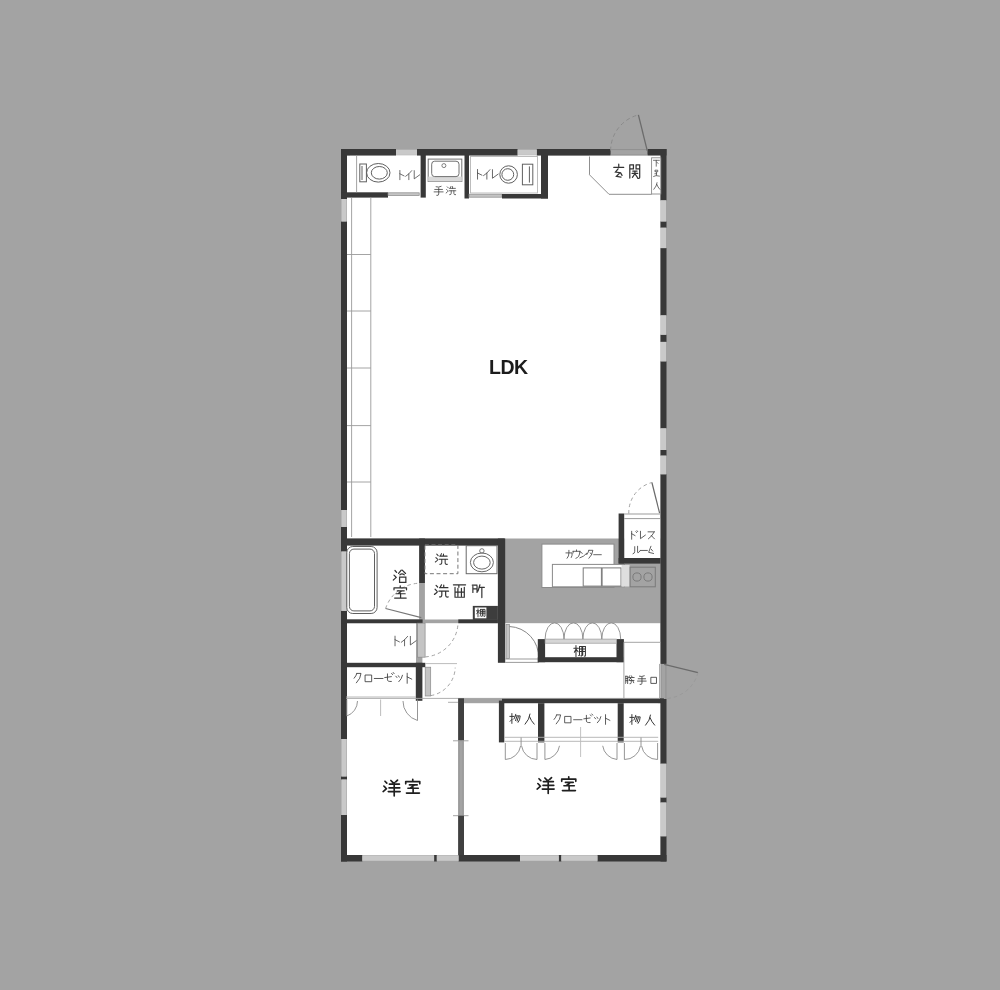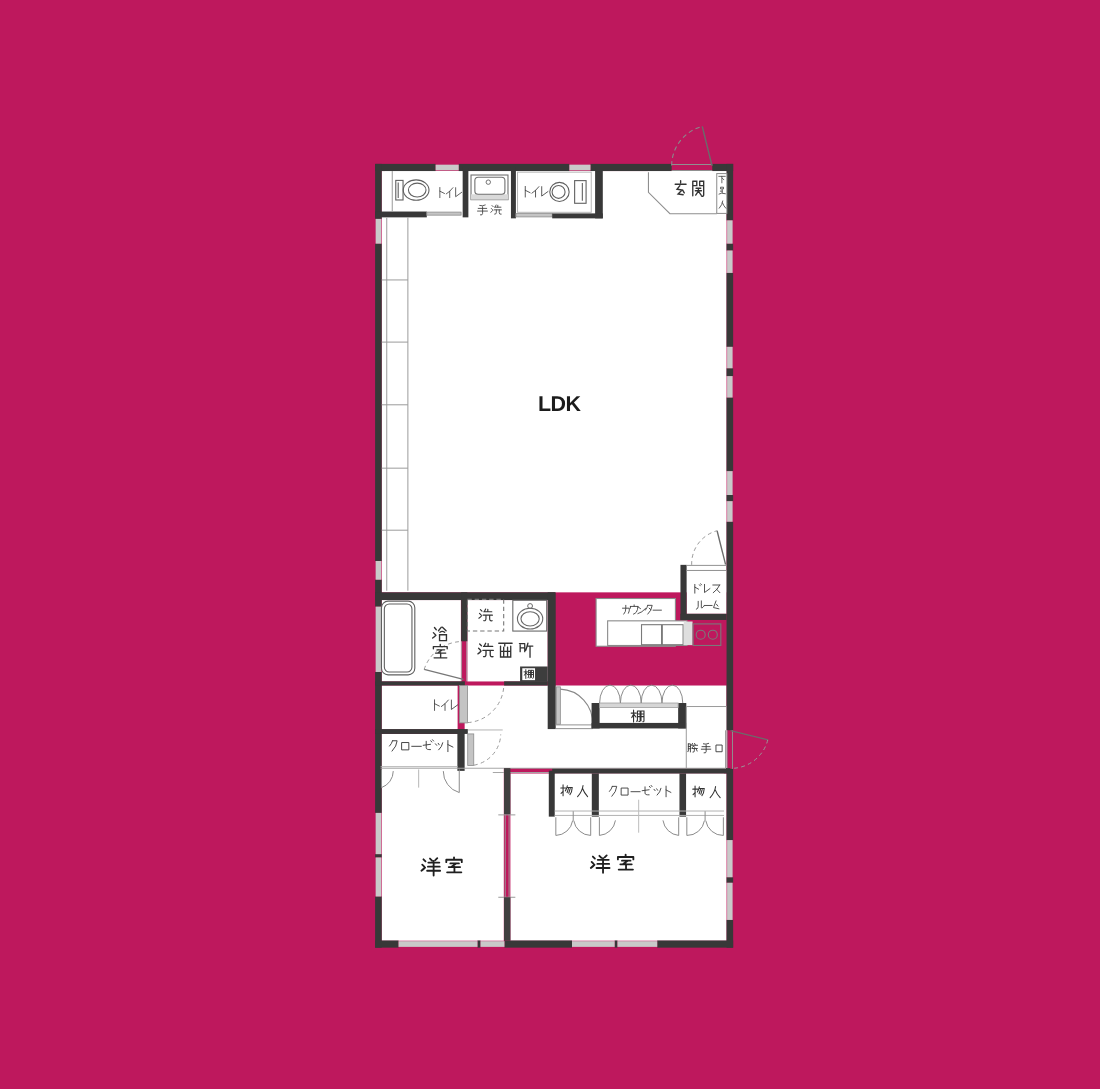--- a/index.html
+++ b/index.html
@@ -1,16 +1,16 @@
 <!DOCTYPE html>
 <html><head>
 <meta charset="utf-8">
 <style>
 html,body{margin:0;padding:0;background:#ffffff;}
-#plan{position:relative;width:1000px;height:990px;background:#be185d;font-family:"Liberation Sans", sans-serif;}
+#plan{position:relative;width:1000px;height:990px;background:#a3a3a3;font-family:"Liberation Sans", sans-serif;}
 svg{position:absolute;left:0;top:0;}
 </style>
 </head>
 <body>
 <div id="plan">
 <svg width="1000" height="990" viewBox="0 0 1000 990" style="filter:blur(0.38px)">
 <defs>
 <g id="g-to" fill="none">
           <path d="M32,6 V94 M32,38 L72,58"></path>
         </g>

